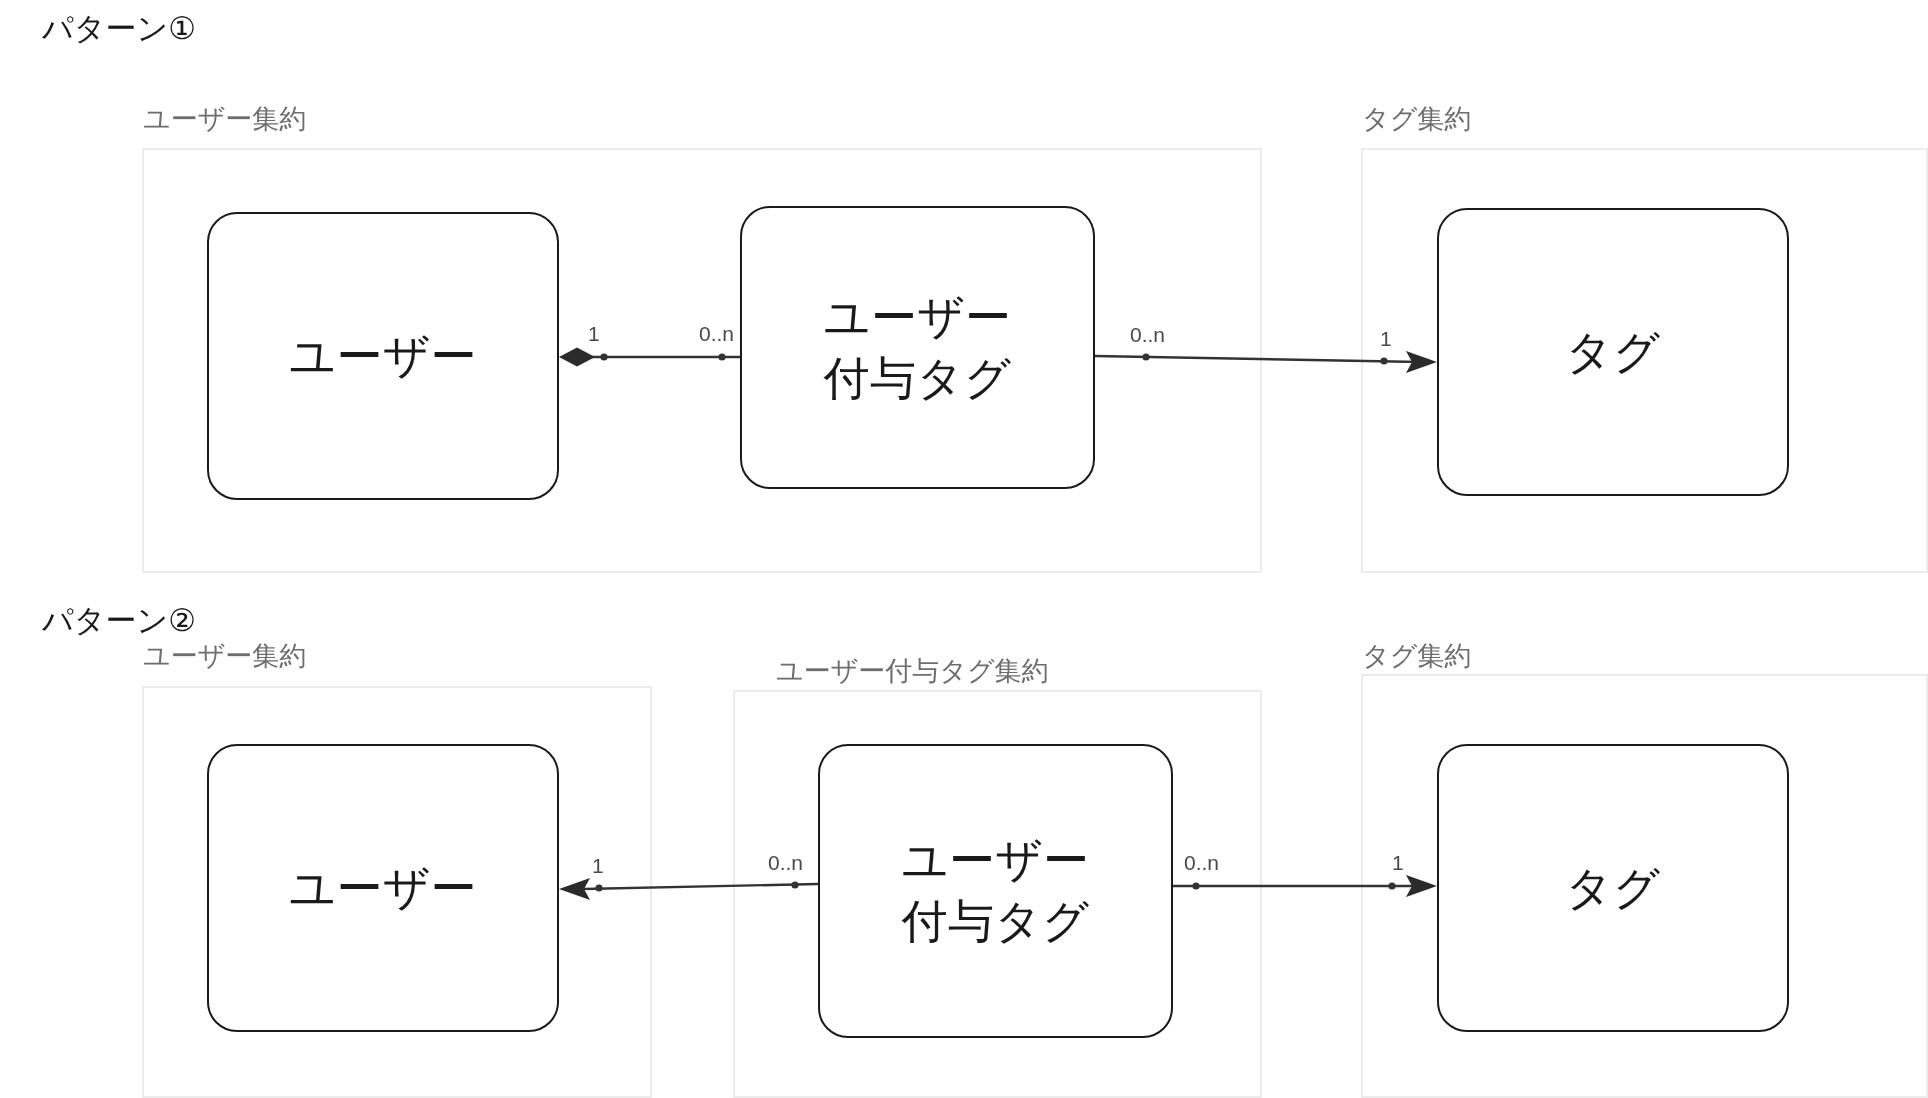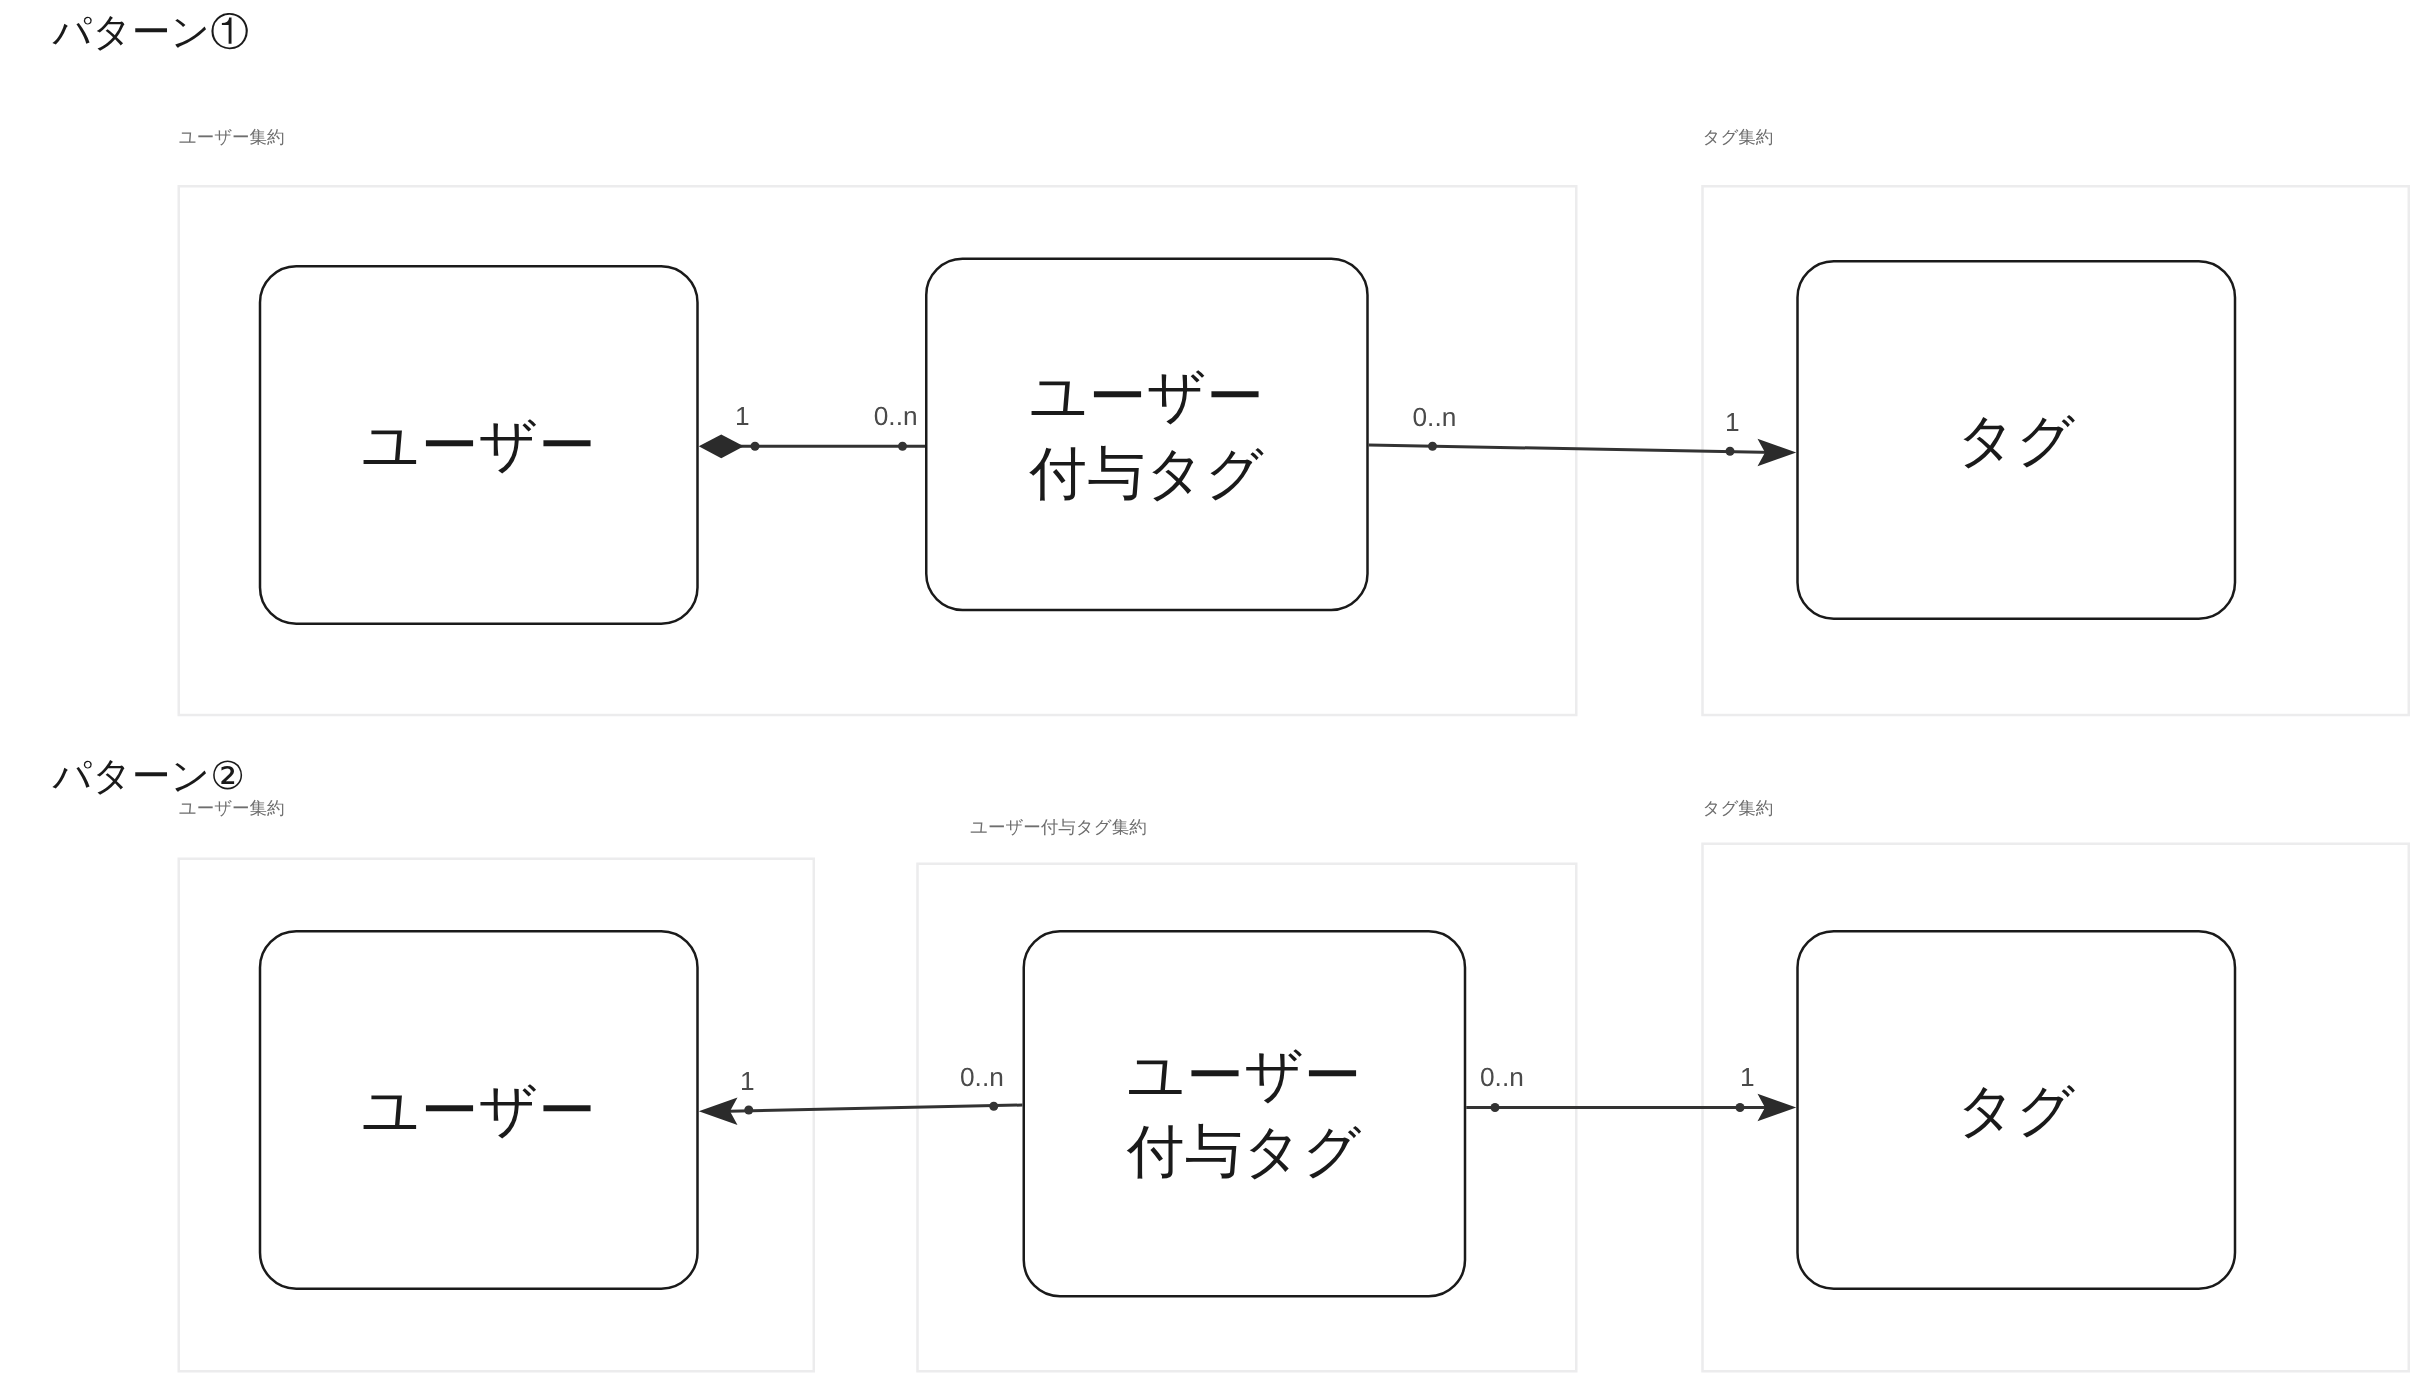--- a/index.html
+++ b/index.html
@@ -31,21 +31,21 @@
 
   
   .aggregate {
     position: absolute;
     border: 2px solid #ececed;
     background: transparent;
     box-sizing: border-box;
   }
   .aggregate-label {
     position: absolute;
-    font-size: 14px;
+    font-size: 27px;
     color: #6e6e6e;
     white-space: nowrap;
   }
 
   
   .entity {
     position: absolute;
     box-sizing: border-box;
     background: #ffffff;
     border: 2px solid #1a1a1a;
@@ -81,21 +81,21 @@
     color: #4a4a4a;
     white-space: nowrap;
     z-index: 5;
   }
 </style>
 </head>
 <body>
 
 <div class="canvas">
 
-  <div class="pattern-heading" style="left:42px; top:12px;font-family:Liberation Mono, monospace;">パターン①</div>
+  <div class="pattern-heading" style="left:42px; top:12px;">パターン①</div>
 
   <div class="aggregate-label" style="left:143px; top:101px;">ユーザー集約</div>
   <div class="aggregate" style="left:142px; top:148px; width:1120px; height:425px;"></div>
 
   <div class="aggregate-label" style="left:1362px; top:101px;">タグ集約</div>
   <div class="aggregate" style="left:1361px; top:148px; width:567px; height:425px;"></div>
 
   <div class="entity" style="left:207px; top:212px; width:352px; height:288px;">
     <span class="entity-label">ユーザー</span>
   </div>

